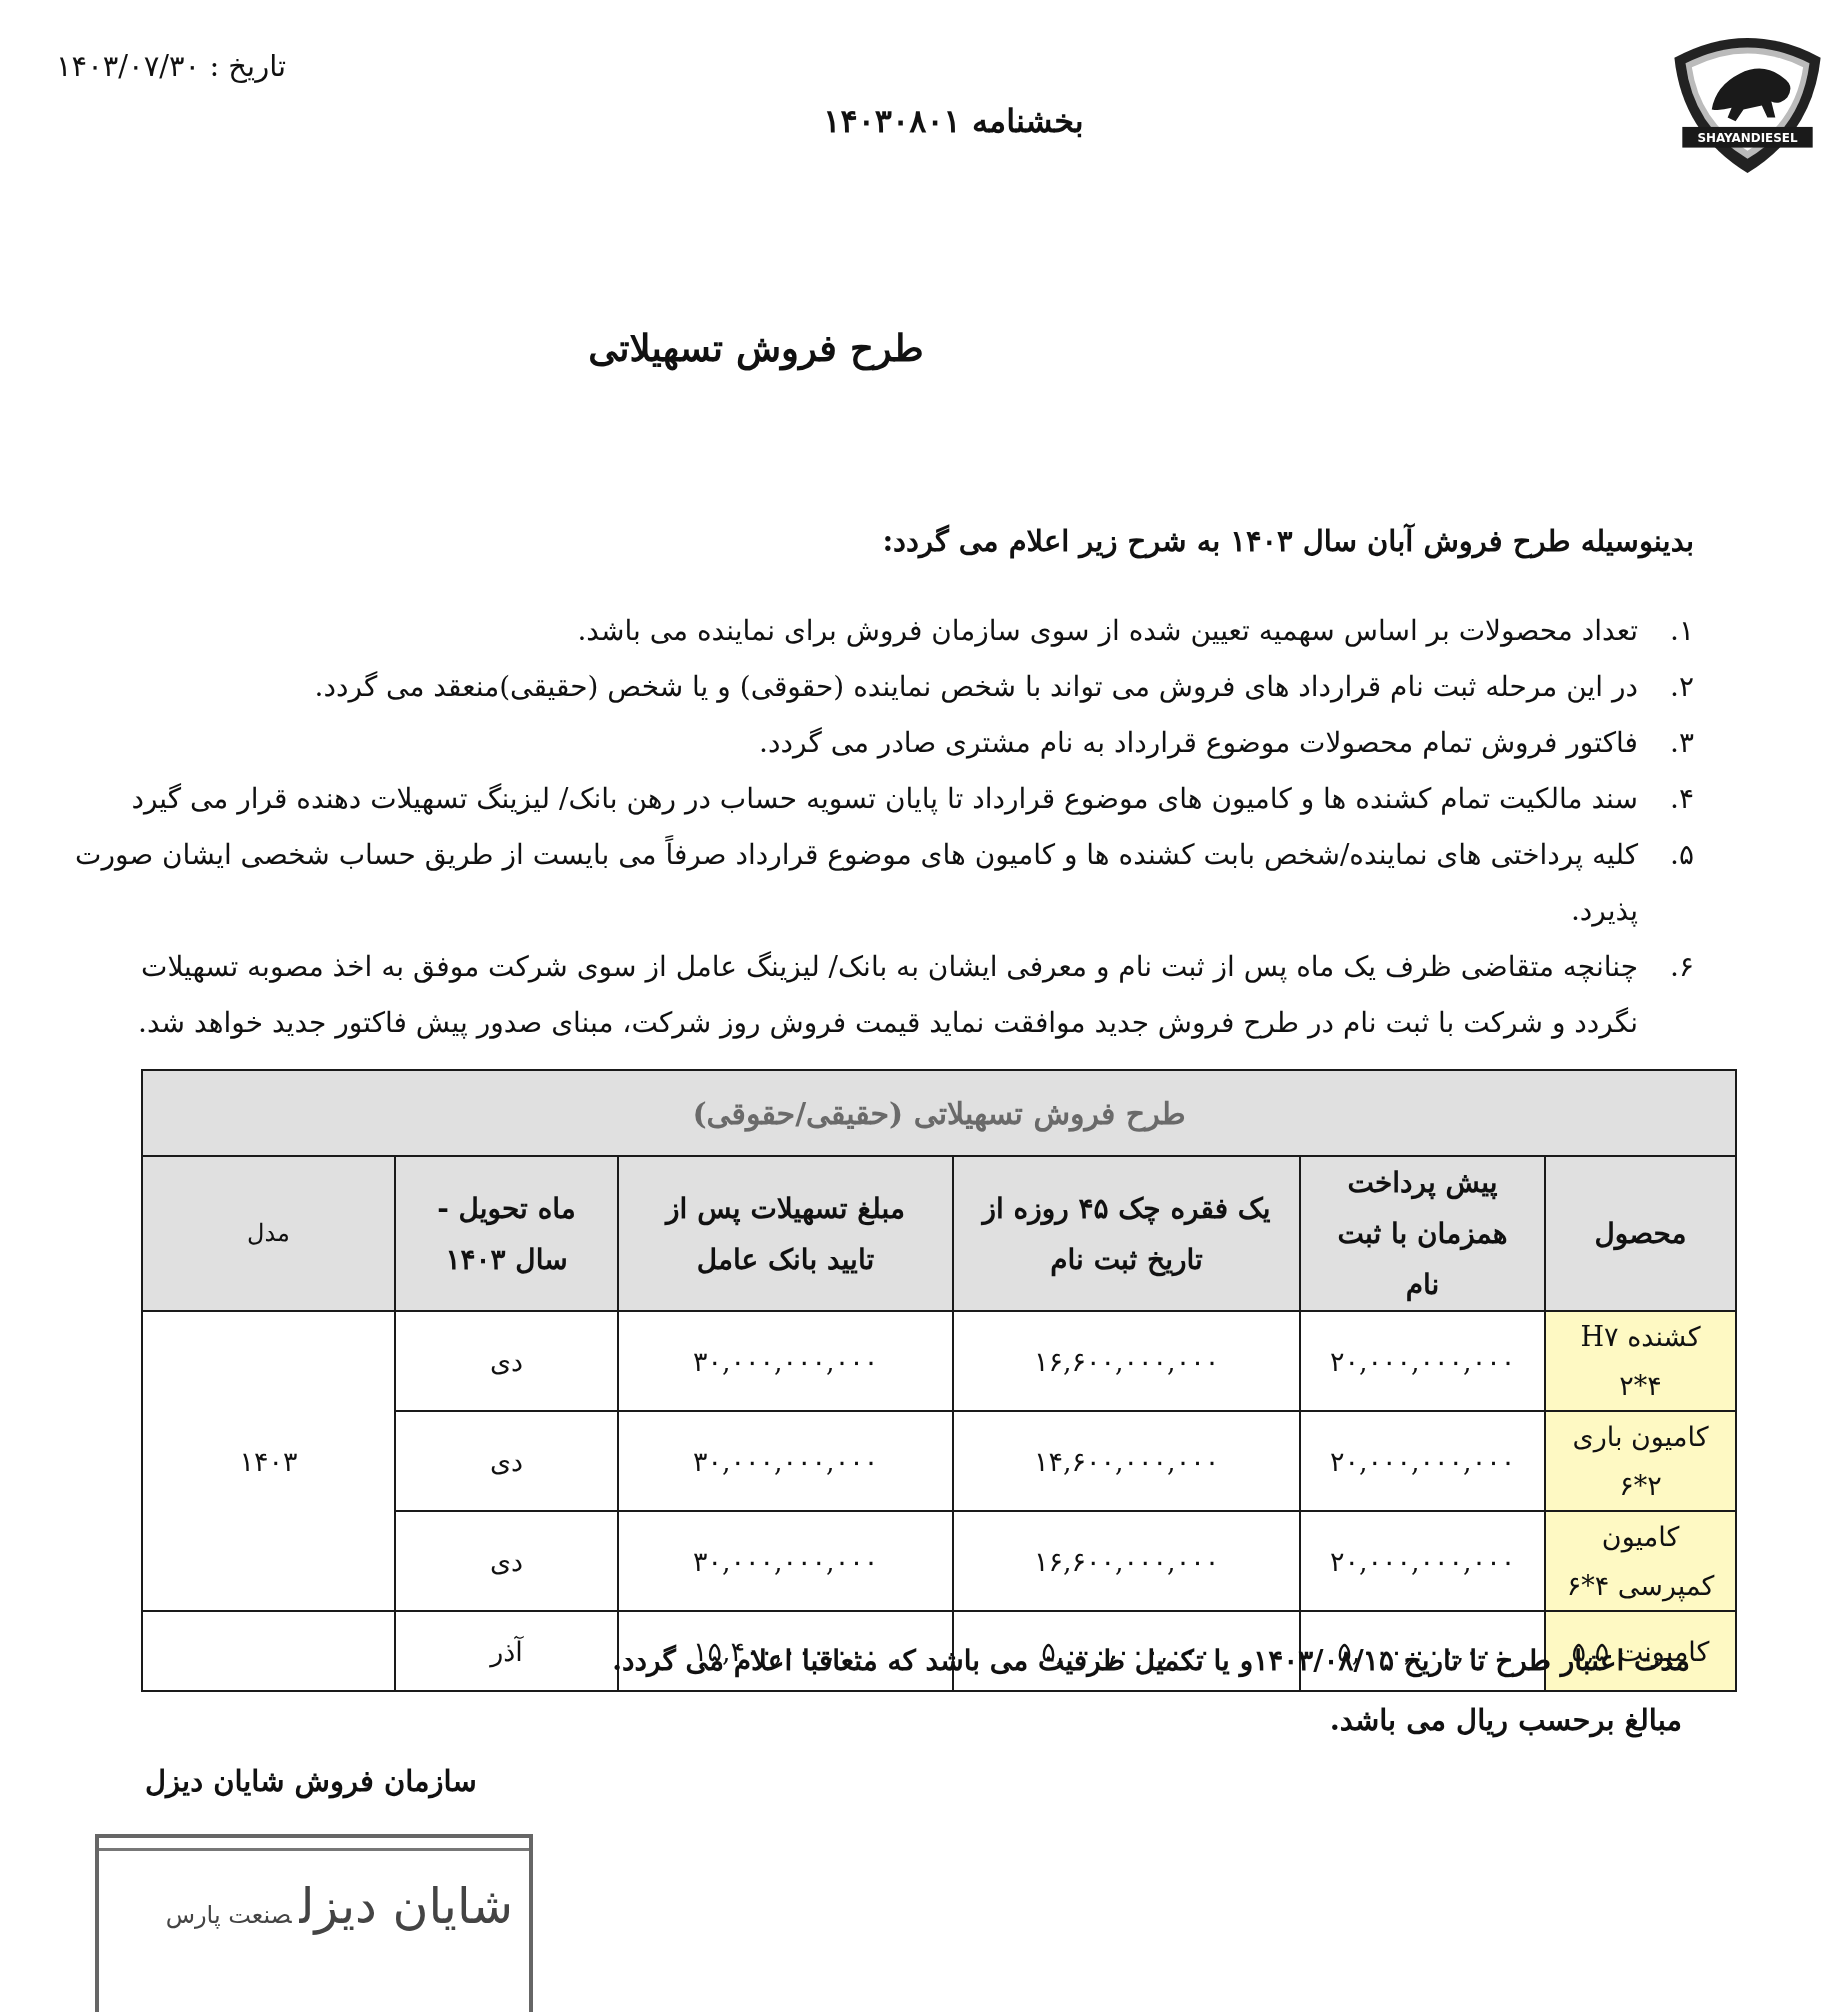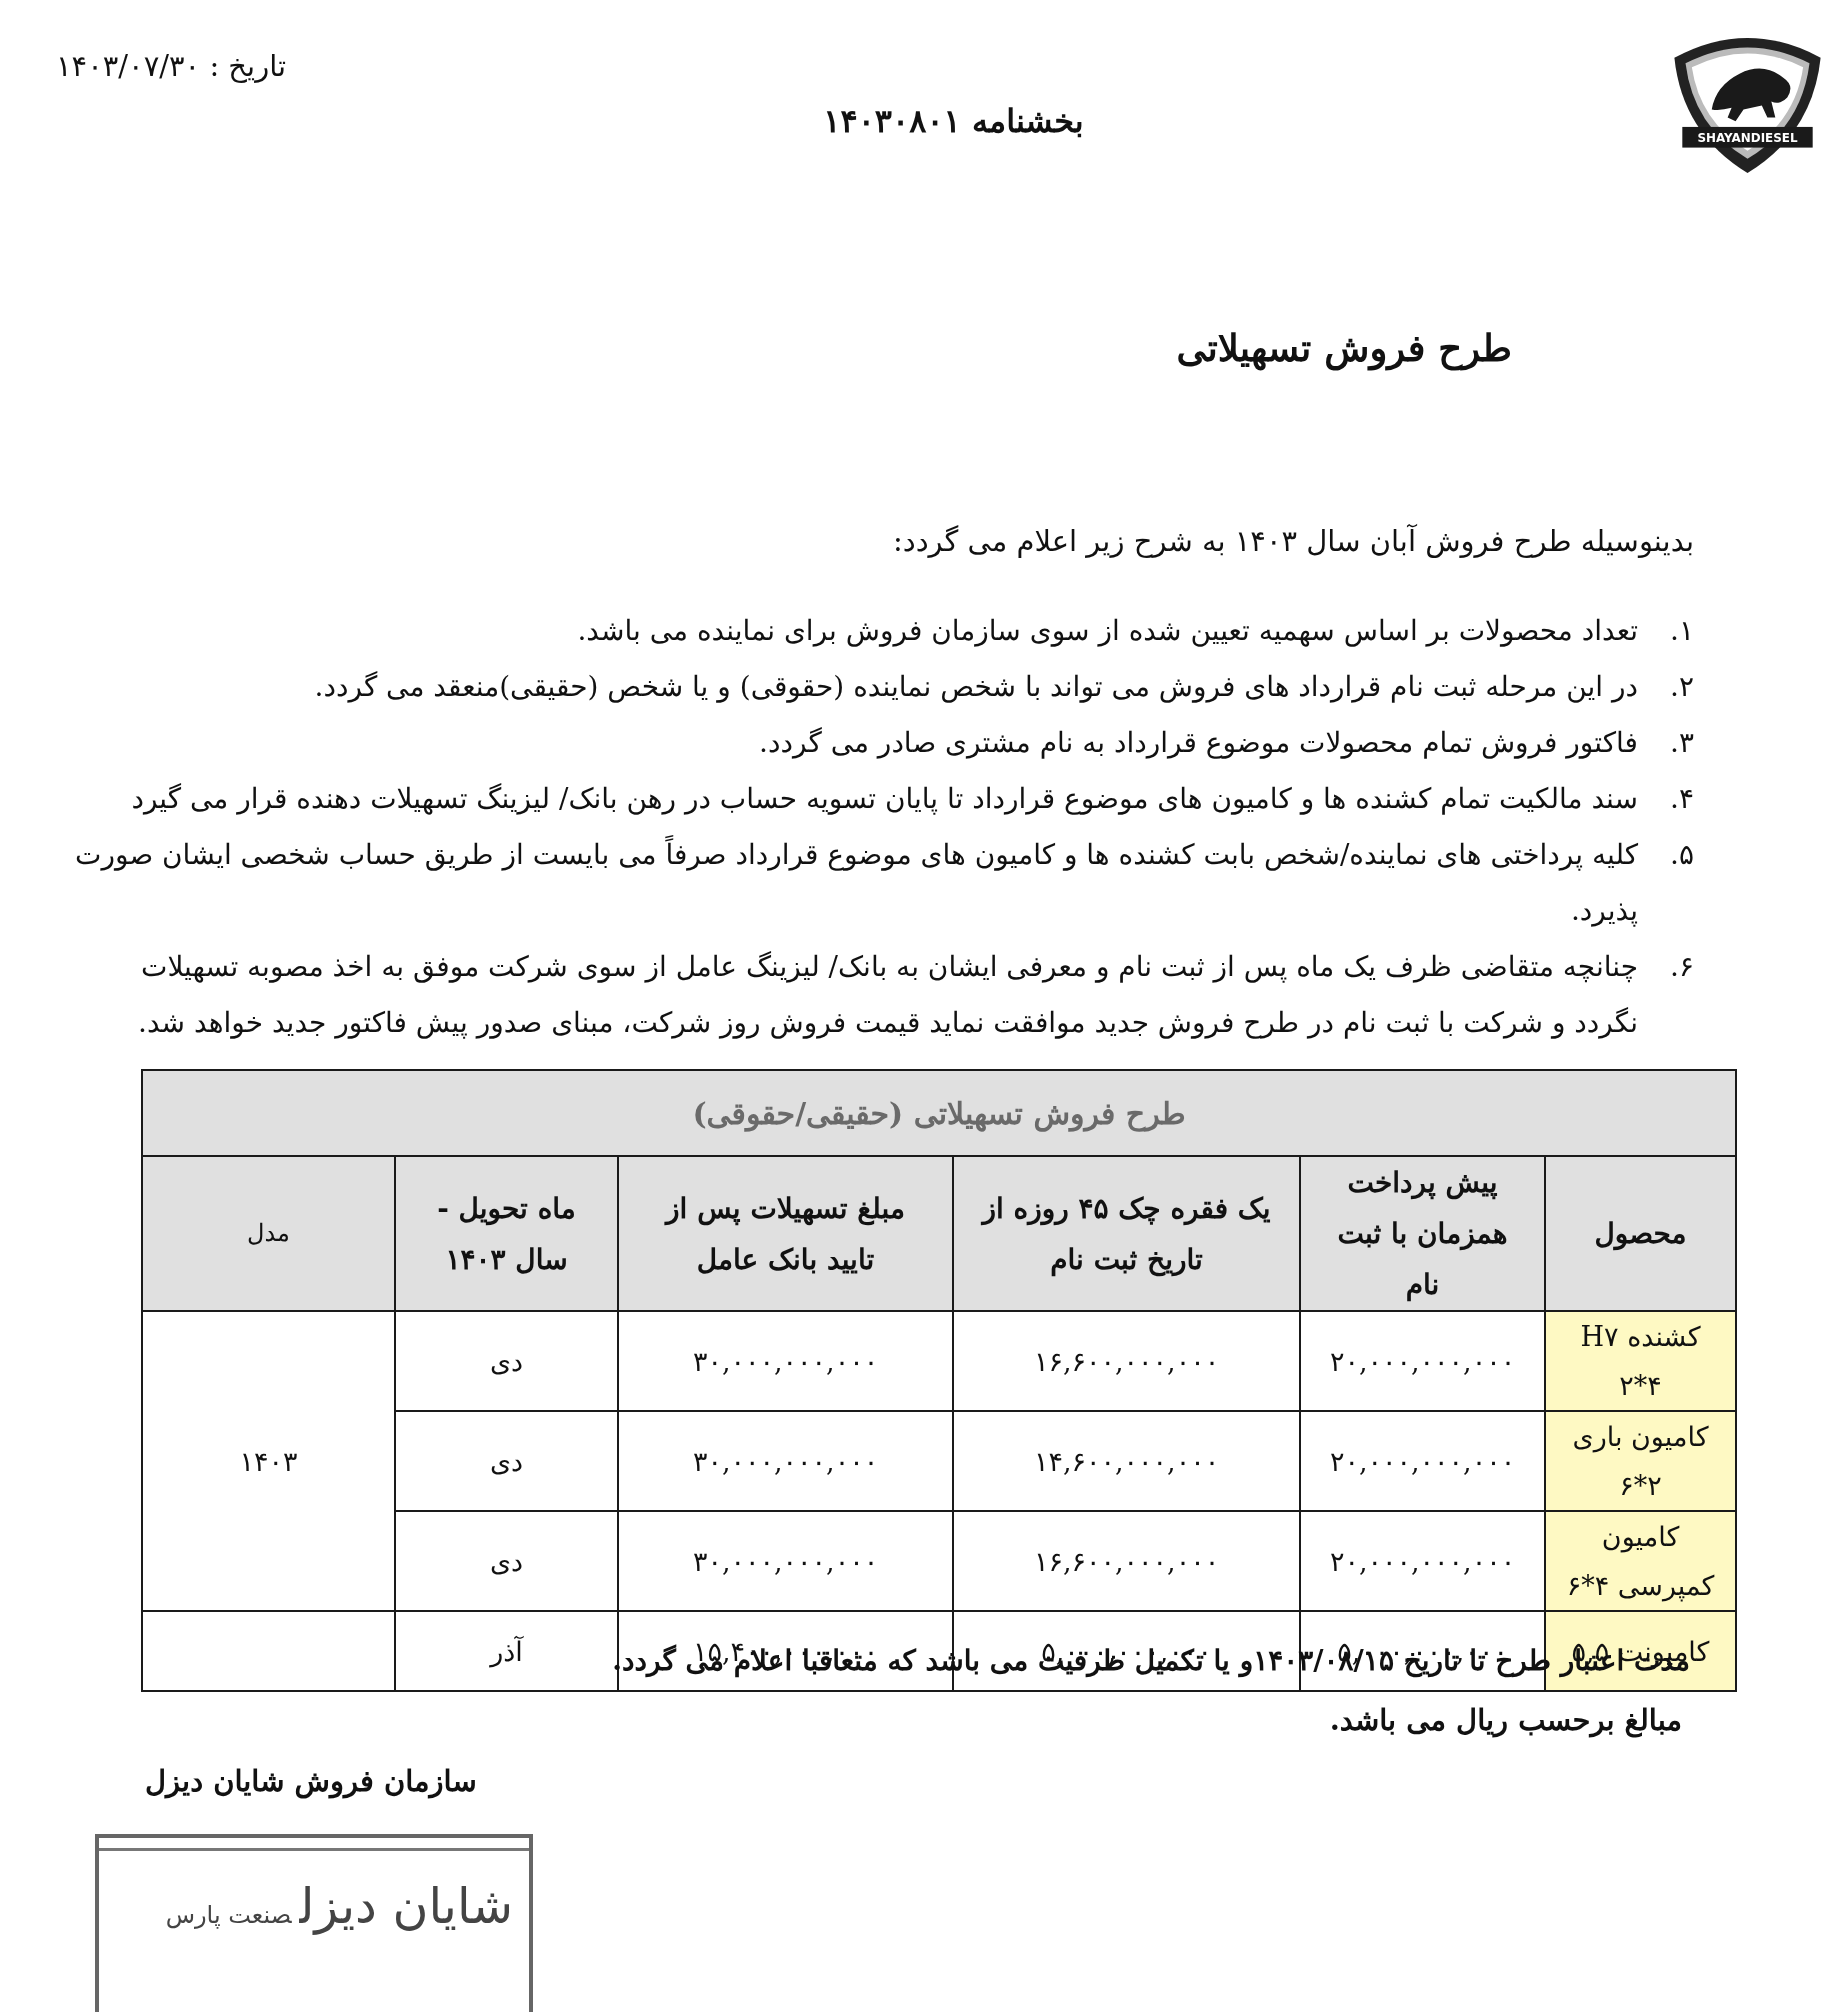--- a/index.html
+++ b/index.html
@@ -2,22 +2,22 @@
 <html style="font-size:12.7px"><head>
 <meta charset="utf-8">
 <style>
   html, body { margin: 0; padding: 0; background: #ffffff; }
   body { width: 1845px; height: 2012px; position: relative; overflow: hidden;
          font-family: "DejaVu Serif", "Liberation Serif", serif; color: #111; }
   .abs { position: absolute; }
   #date-line { left: 56px; top: 49px; font-size: 29px; direction: rtl; }
   #logo { left: 1668px; top: 22px; width: 159px; height: 155px; }
   #circular { left: 0; width: 1845px; top: 102px; text-align: center; font-size: 32px; font-weight: bold; direction: rtl; padding-left: 31px; }
-  #title { left: 0; width: 1512px; top: 326px; text-align: right; font-size: 37px; font-weight: bold; direction: rtl; }
-  #intro { right: 151px; top: 524px; font-size: 29px; font-weight: normal; direction: rtl; }
+  #title { left: 0; width: 1512px; top: 326px; text-align: center; font-size: 37px; font-weight: bold; direction: rtl; }
+  #intro { right: 151px; top: 524px; font-size: 29px; font-weight: bold; direction: rtl; }
   #items { right: 151px; top: 603px; width: 1668px; direction: rtl; font-size: 28px; }
   .item { display: flex; direction: rtl; margin: 0; line-height: 56px; }
   .item .num { width: 56px; flex: none; text-align: right; }
   .item .txt { flex: 1; }
   #sales-table { position: absolute; left: 141px; top: 1069px; width: 1595px; border-collapse: collapse;
                  direction: rtl; font-size: 27px; table-layout: fixed; }
   #sales-table td, #sales-table th { border: 2.4px solid #1a1a1a; text-align: center; vertical-align: middle; padding: 0 20px; }
   #sales-table .title-cell { background: #e0e0e0; height: 84px; color: #6a6a6a; font-weight: bold; font-size: 30px; }
   #sales-table th { background: #e0e0e0; height: 106px; font-weight: bold; font-size: 28px; line-height: 51px; }
   #sales-table td.prod { background: #fef9c3; line-height: 49px; }

